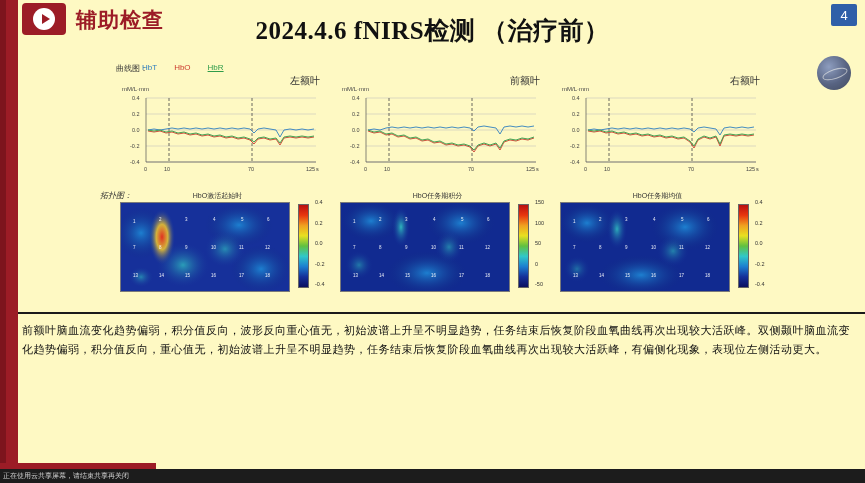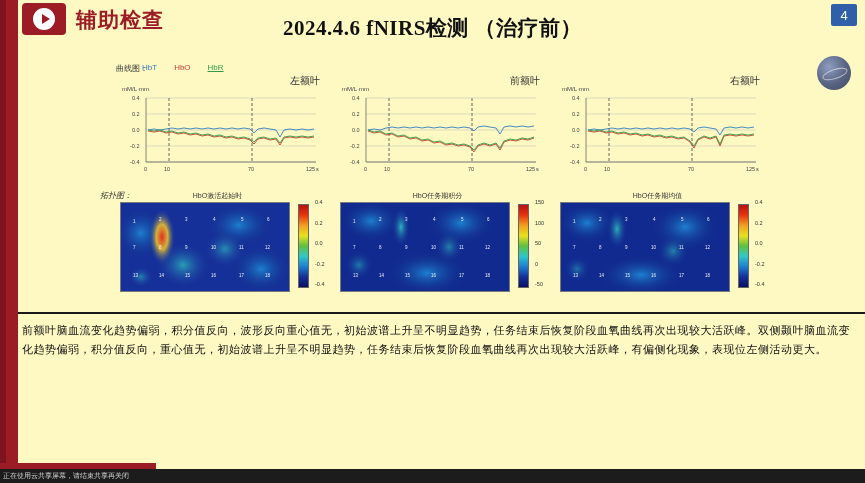--- a/index.html
+++ b/index.html
@@ -65,21 +65,21 @@
     content:"";position:absolute;left:5px;top:13px;width:24px;height:8px;
     border-radius:50%;
     border:1px solid rgba(255,255,255,.55);
     transform:rotate(-18deg);
   }
   
   .slide-title{
     position:absolute;top:14px;left:0;width:865px;
     text-align:center;
     font-family:"Liberation Serif", serif;
-    font-size:21px;font-weight:bold;color:#111;
+    font-size:25px;font-weight:bold;color:#111;
     letter-spacing:0.5px;
   }
   
   .panel{
     position:absolute;left:100px;top:60px;width:660px;height:245px;
   }
   .row-label{
     position:absolute;font-size:8px;color:#333;
   }
   .legend-row{

